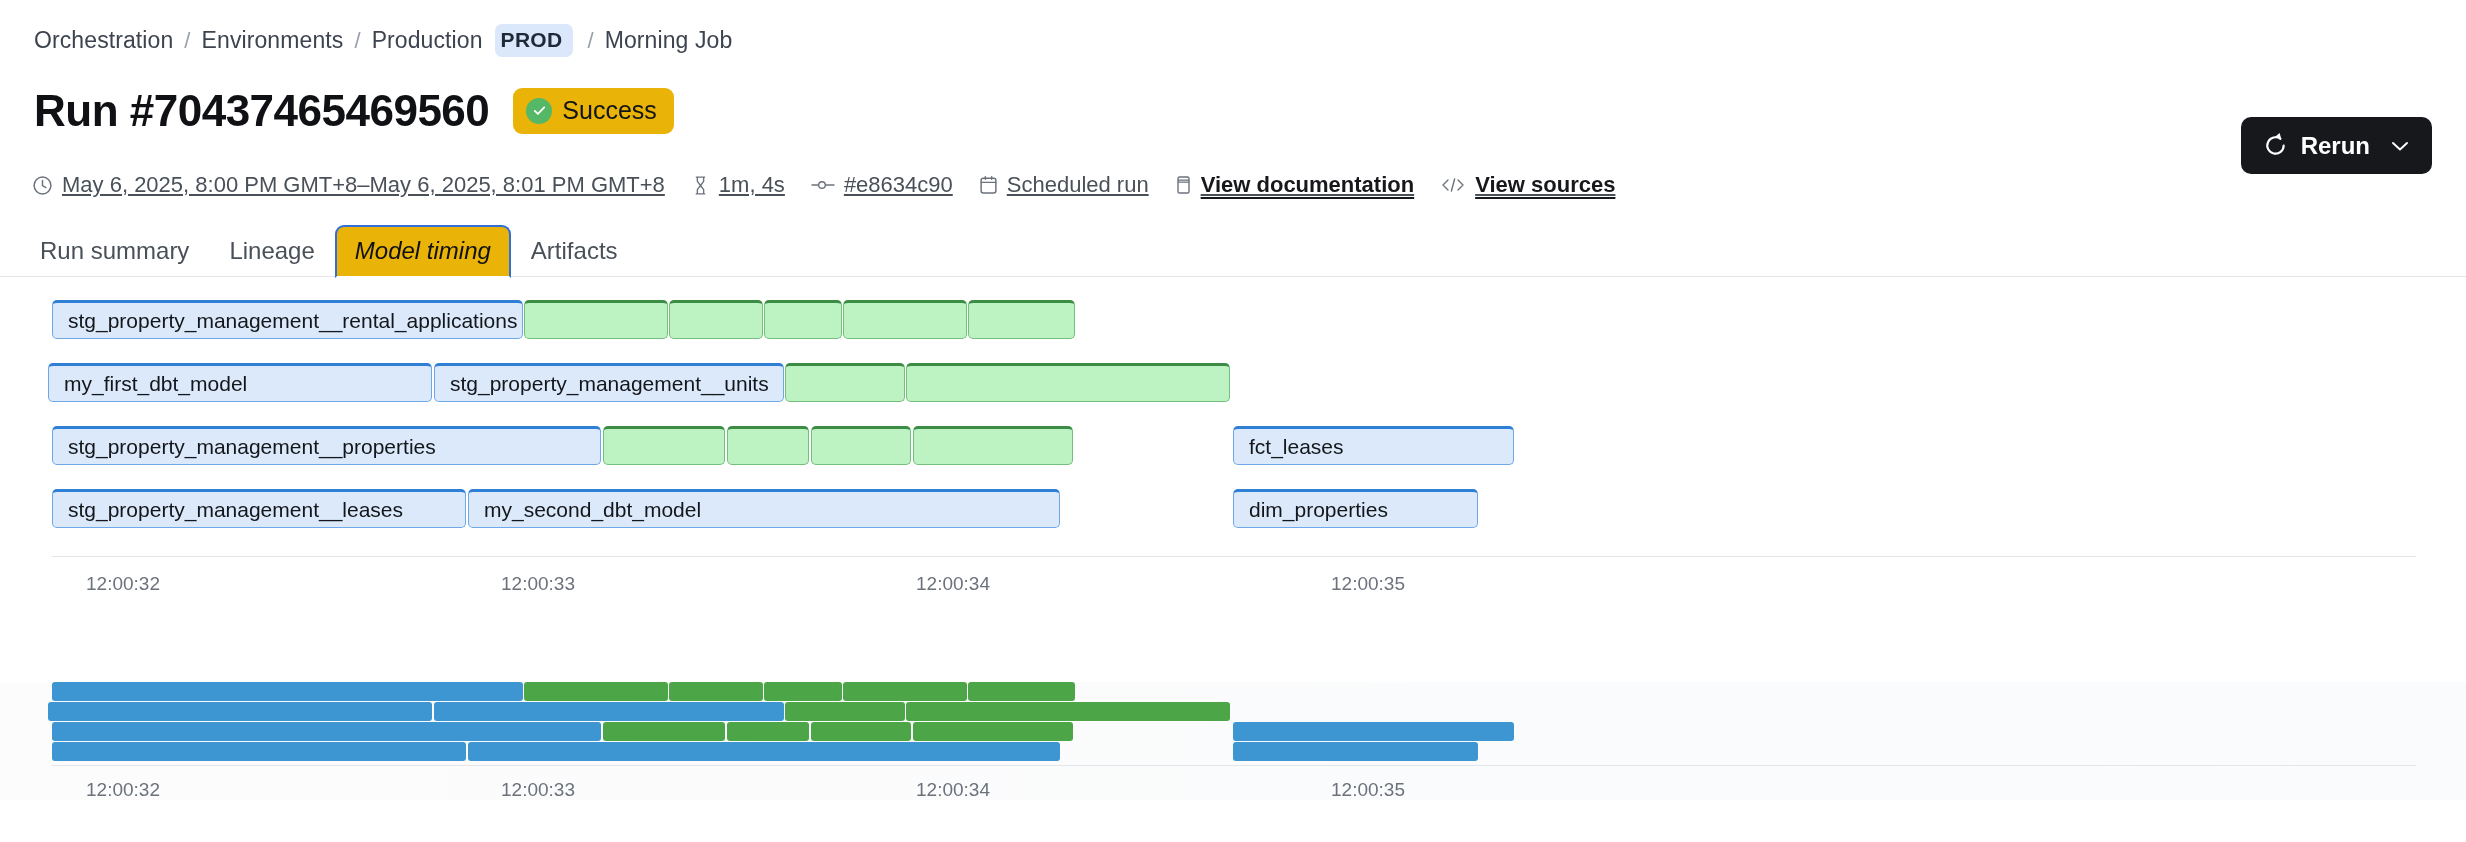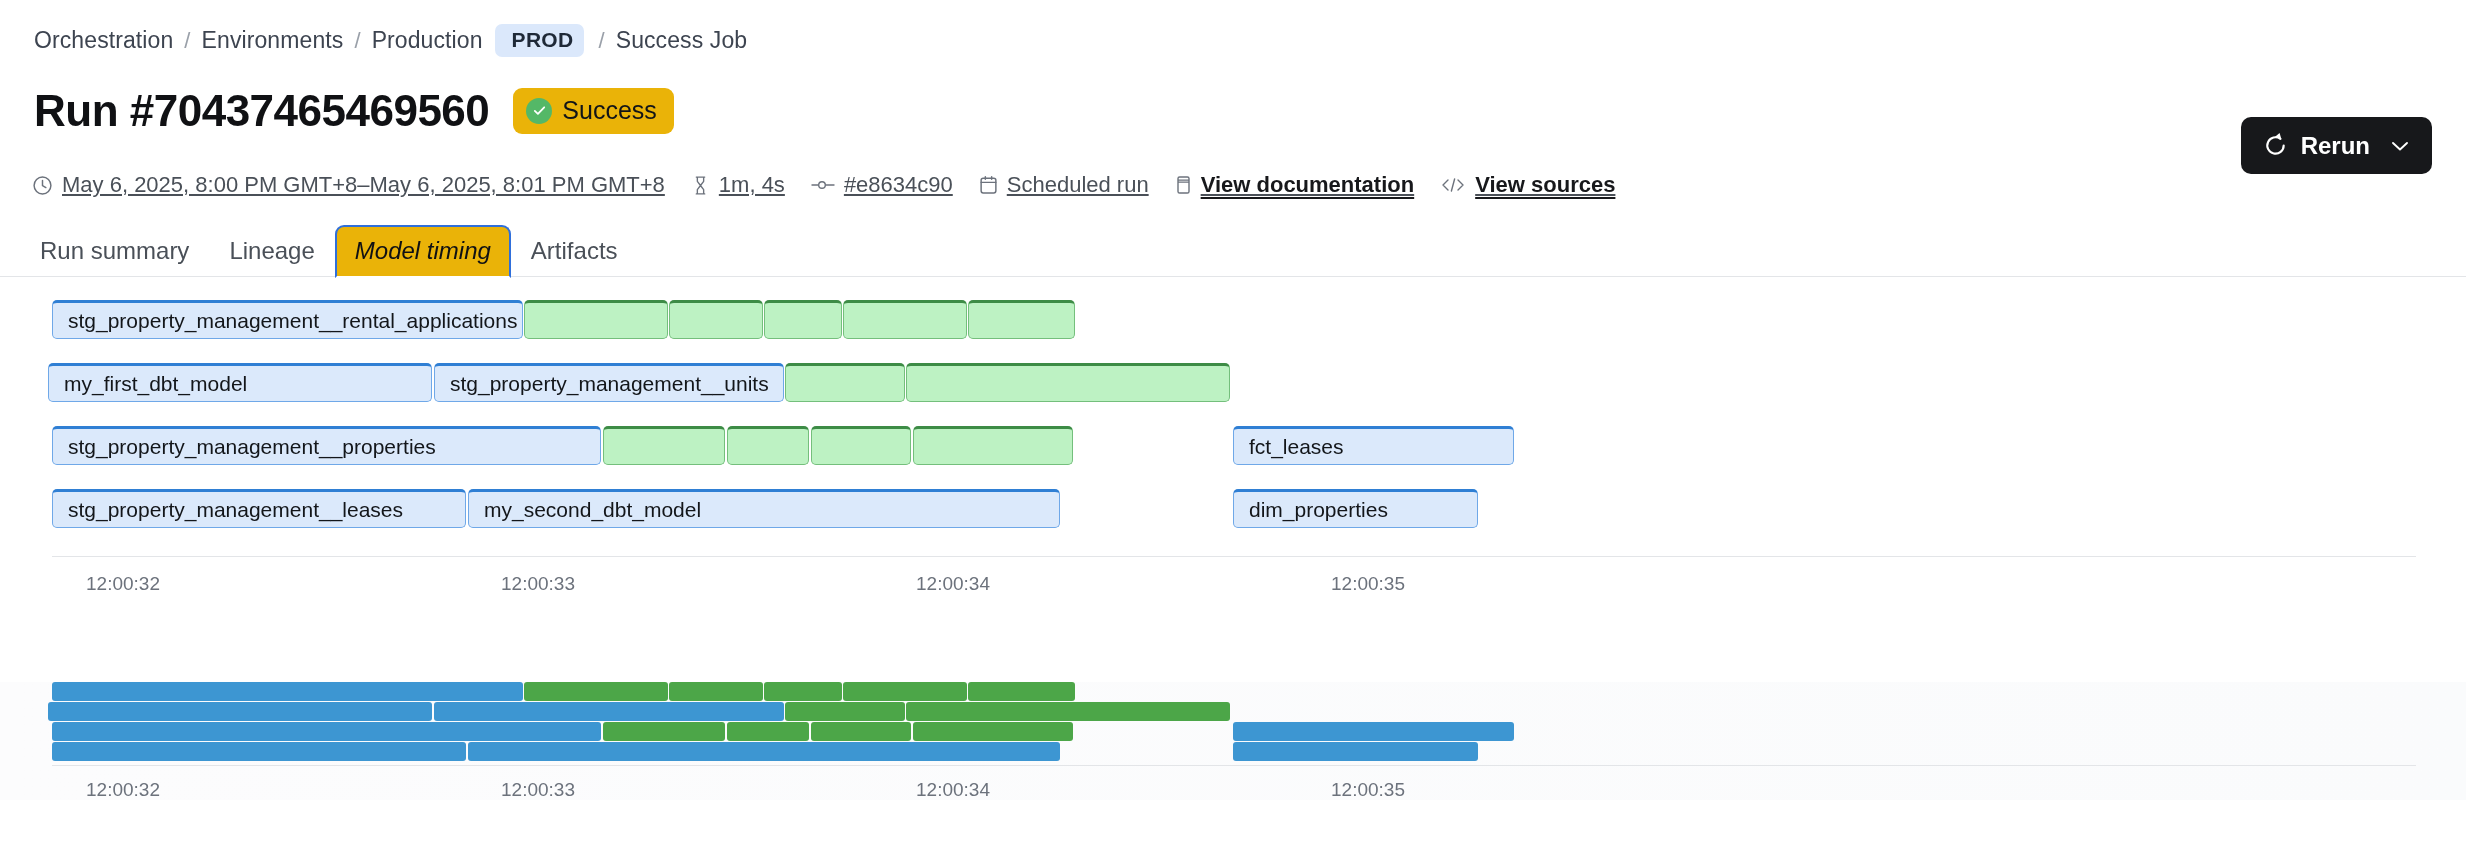--- a/index.html
+++ b/index.html
@@ -19,21 +19,21 @@
     display: flex; align-items: center;
     font-size: 23px; color: #3d4450;
     letter-spacing: .1px;
   }
   .crumb { color: #3d4450; }
   .crumb-sep { color: #9aa0a9; margin: 0 11px; font-size: 22px; }
   .crumb-badge {
     background: #dbe8fb; color: #1f2937;
     font-size: 21px; font-weight: 700;
     border-radius: 7px;
-    padding: 4px 11px 5px 17px;
+    padding: 4px 11px 5px 6px;
     margin-left: 12px;
     letter-spacing: .3px;
   }
 
   
   .title-row {
     position: absolute;
     left: 34px; top: 88px;
     display: flex; align-items: center;
   }
@@ -182,21 +182,21 @@
 <body>
 
 <div class="breadcrumb">
   <span class="crumb">Orchestration</span>
   <span class="crumb-sep">/</span>
   <span class="crumb">Environments</span>
   <span class="crumb-sep">/</span>
   <span class="crumb">Production</span>
   <span class="crumb-badge">PROD</span>
   <span class="crumb-sep" style="margin-left:14px">/</span>
-  <span class="crumb">Success Job</span>
+  <span class="crumb">Morning Job</span>
 </div>
 
 <div class="title-row">
   <div class="run-title">Run #70437465469560</div>
   <div class="status-pill">
     <span class="status-dot">
       <svg width="15" height="15" viewBox="0 0 16 16">
           <path d="M3 8.4 L6.3 11.6 L13 4.6" fill="none" stroke="#ffffff" stroke-width="1.9" stroke-linecap="round" stroke-linejoin="round"></path>
         </svg>
     </span>

